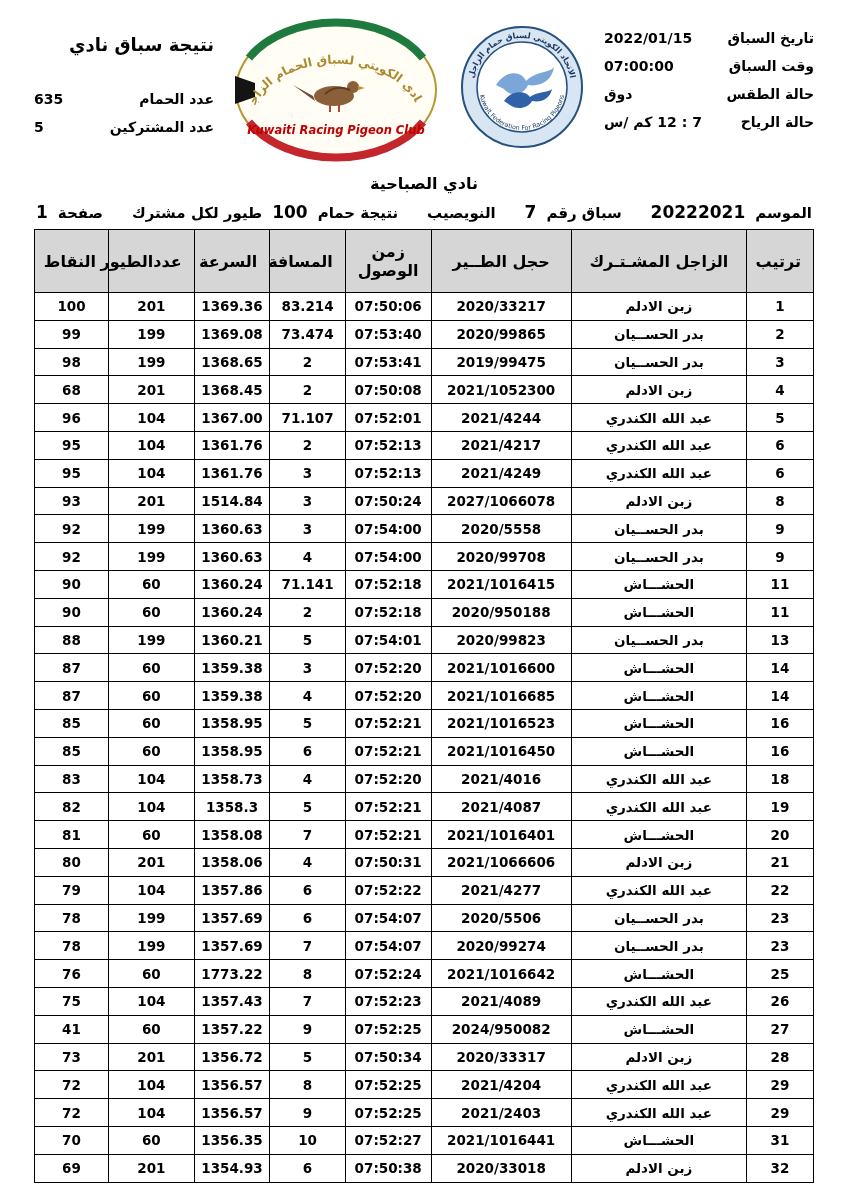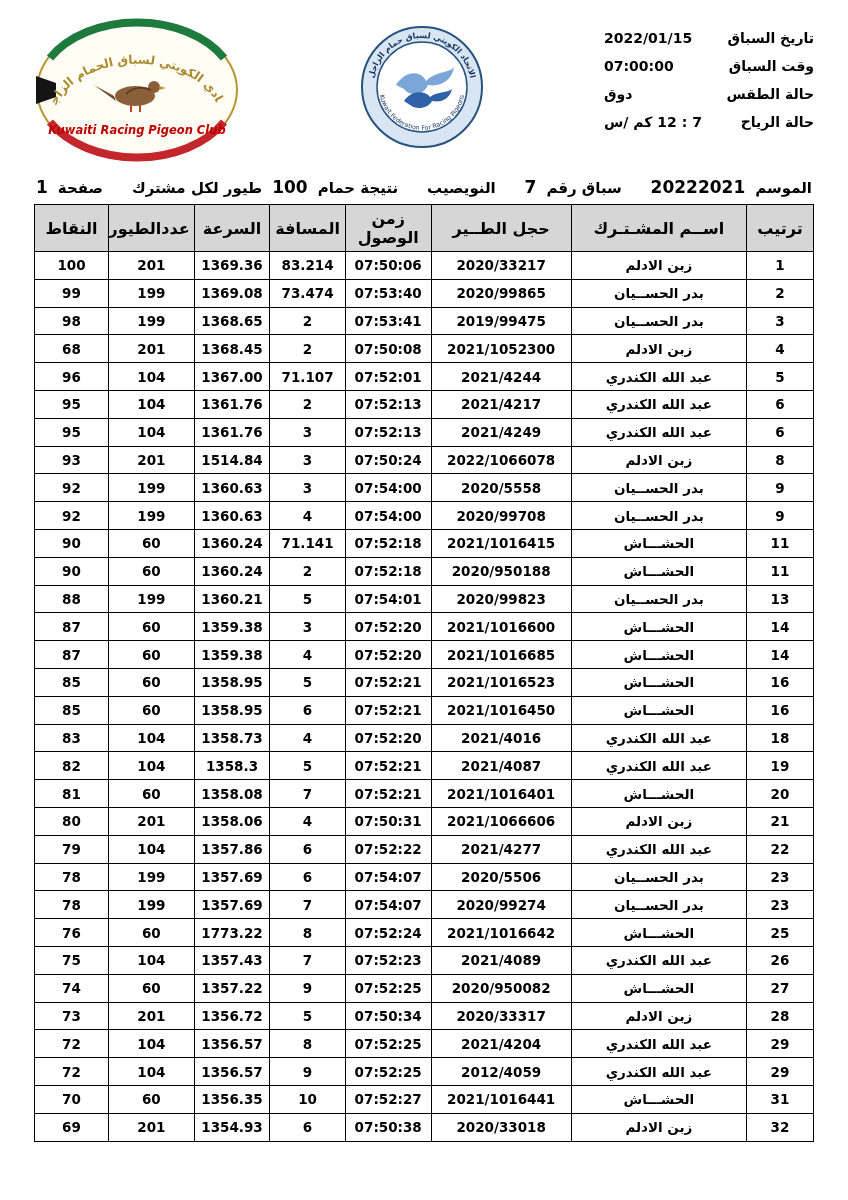--- a/index.html
+++ b/index.html
@@ -32,21 +32,21 @@
   .meta-row {
     display: flex; justify-content: space-between; align-items: baseline;
     font-weight: bold; font-size: 15px; margin-top: 9px; padding: 0 2px;
   }
   .meta-seg { display: inline-flex; gap: 10px; align-items: baseline; }
   .meta-value { font-size: 17px; }
   
   table.results { width: 100%; border-collapse: collapse; margin-top: 7px; table-layout: fixed; }
   .results th {
     background: #d6d6d6; border: 1.6px solid #000;
-    font-size: 16px; font-weight: bold; height: 34px; padding: 4px;
+    font-size: 16px; font-weight: bold; height: 34px; padding: 12px;
   }
   .results td {
     border: 1px solid #000; text-align: center;
     font-size: 13.5px; font-weight: bold; height: 26.8px;
     padding: 0 2px; overflow: hidden; white-space: nowrap;
   }
 </style>
 </head>
 <body>
 
@@ -112,23 +112,35 @@
           <circle cx="120" cy="71" r="6" fill="#8a5f3a"></circle>
           <polygon points="125,70 132,72 125,74" fill="#c98a2e"></polygon>
           <path d="M92 78 q11 -10 25 -4" stroke="#5d3c22" stroke-width="2" fill="none"></path>
           <rect x="96" y="89" width="2" height="7" fill="#b0482b"></rect>
           <rect x="105" y="89" width="2" height="7" fill="#b0482b"></rect>
         </g>
         <text x="103" y="118" text-anchor="middle" font-size="11.5" font-weight="bold" font-style="italic" fill="#c00000">Kuwaiti Racing Pigeon Club</text>
       </svg>
     </div>
 
+    <div class="result-block">
+      <div class="result-title">نتيجة سباق نادي</div>
+      <div class="info-line">
+        <span>عدد الحمام</span>
+        <span>635</span>
+      </div>
+      <div class="info-line">
+        <span>عدد المشتركين</span>
+        <span>5</span>
+      </div>
+    </div>
 
   </header>
 
+  <div class="club-name">نادي الصباحية</div>
 
   <div class="meta-row">
     <span class="meta-seg">
       <span>الموسم</span>
       <span class="meta-value">20222021</span>
     </span>
     <span class="meta-seg">
       <span>سباق رقم</span>
       <span class="meta-value">7</span>
     </span>
@@ -153,21 +165,21 @@
       <col style="width:18%">
       <col style="width:11%">
       <col style="width:9.7%">
       <col style="width:9.7%">
       <col style="width:11%">
       <col style="width:9.5%">
     </colgroup>
     <thead>
       <tr>
           <th>ترتيب</th>
-          <th>اســم المشـتـرك</th>
+          <th>الزاجل المشـتـرك</th>
           <th>حجل الطــير</th>
           <th>زمن الوصول</th>
           <th>المسافة</th>
           <th>السرعة</th>
           <th>عددالطيور</th>
           <th>النقاط</th>
         </tr>
     </thead>
     <tbody>
         <tr>
@@ -236,21 +248,21 @@
           <td>2021/4249</td>
           <td>07:52:13</td>
           <td>3</td>
           <td>1361.76</td>
           <td>104</td>
           <td>95</td>
         </tr>
         <tr>
           <td>8</td>
           <td>زبن الادلم</td>
-          <td>2022/1066078</td>
+          <td>2027/1066078</td>
           <td>07:50:24</td>
           <td>3</td>
           <td>1514.84</td>
           <td>201</td>
           <td>93</td>
         </tr>
         <tr>
           <td>9</td>
           <td>بدر الحســيان</td>
           <td>2020/5558</td>
@@ -426,26 +438,26 @@
           <td>2021/4089</td>
           <td>07:52:23</td>
           <td>7</td>
           <td>1357.43</td>
           <td>104</td>
           <td>75</td>
         </tr>
         <tr>
           <td>27</td>
           <td>الحشـــاش</td>
-          <td>2020/950082</td>
+          <td>2024/950082</td>
           <td>07:52:25</td>
           <td>9</td>
           <td>1357.22</td>
           <td>60</td>
-          <td>74</td>
+          <td>41</td>
         </tr>
         <tr>
           <td>28</td>
           <td>زبن الادلم</td>
           <td>2020/33317</td>
           <td>07:50:34</td>
           <td>5</td>
           <td>1356.72</td>
           <td>201</td>
           <td>73</td>
@@ -456,21 +468,21 @@
           <td>2021/4204</td>
           <td>07:52:25</td>
           <td>8</td>
           <td>1356.57</td>
           <td>104</td>
           <td>72</td>
         </tr>
         <tr>
           <td>29</td>
           <td>عبد الله الكندري</td>
-          <td>2012/4059</td>
+          <td>2021/2403</td>
           <td>07:52:25</td>
           <td>9</td>
           <td>1356.57</td>
           <td>104</td>
           <td>72</td>
         </tr>
         <tr>
           <td>31</td>
           <td>الحشـــاش</td>
           <td>2021/1016441</td>

